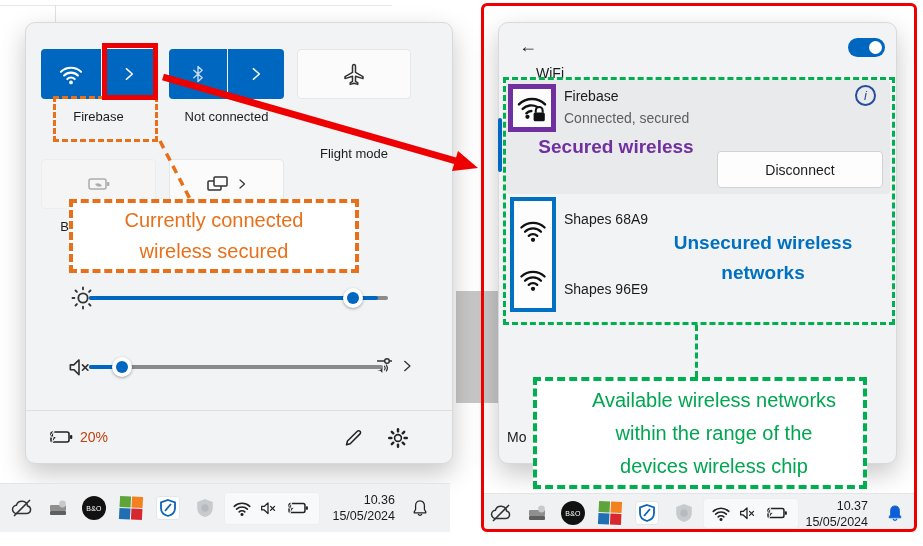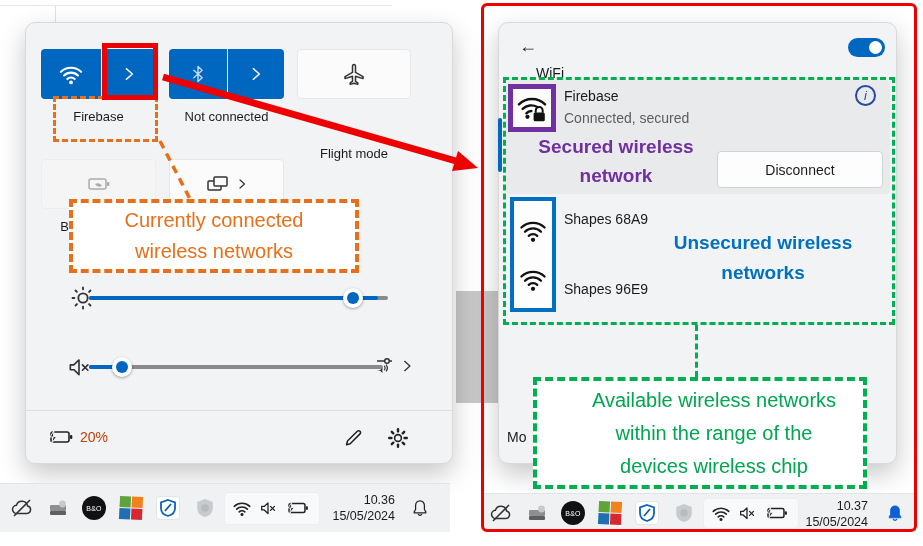--- a/index.html
+++ b/index.html
@@ -266,36 +266,35 @@
     <svg width="30" height="30" viewBox="0 0 24 24">
       <path d="M2.7 10 A13.5 13.5 0 0 1 21.3 10" fill="none" stroke="#111" stroke-width="1.8" stroke-linecap="round"></path>
       <path d="M5.6 13.4 A9 9 0 0 1 18.4 13.4" fill="none" stroke="#111" stroke-width="1.8" stroke-linecap="round"></path>
       <path d="M8.6 16.7 A4.8 4.8 0 0 1 15.4 16.7" fill="none" stroke="#111" stroke-width="1.8" stroke-linecap="round"></path>
       <circle cx="12" cy="19.8" r="1.7" fill="#111"></circle>
     </svg>
   </div>
 
   <div class="abs purple-text">
     <div>Secured wireless</div>
-      <div>network</div>
   </div>
   <div class="abs blue-text">
     <div>Unsecured wireless</div>
       <div>networks</div>
   </div>
   <div class="abs green-note">
     <div>Available wireless networks</div>
     <div>within the range of the</div>
     <div>devices wireless chip</div>
   </div>
 
   <div class="abs orange-small"></div>
   <div class="abs orange-note">
     <div>Currently connected</div>
-      <div>wireless networks</div>
+      <div>wireless secured</div>
   </div>
 
   <div class="abs red-frame"></div>
   <div class="abs red-box"></div>
 
   <svg class="abs arrow-layer">
     <line x1="160" y1="141" x2="190" y2="199" stroke="#e8701a" stroke-width="3.5" stroke-dasharray="8 6"></line>
     <line x1="163" y1="77" x2="456" y2="161" stroke="#ee0000" stroke-width="7"></line>
     <polygon points="478,168 452,171 458,151" fill="#ee0000"></polygon>
   </svg>

